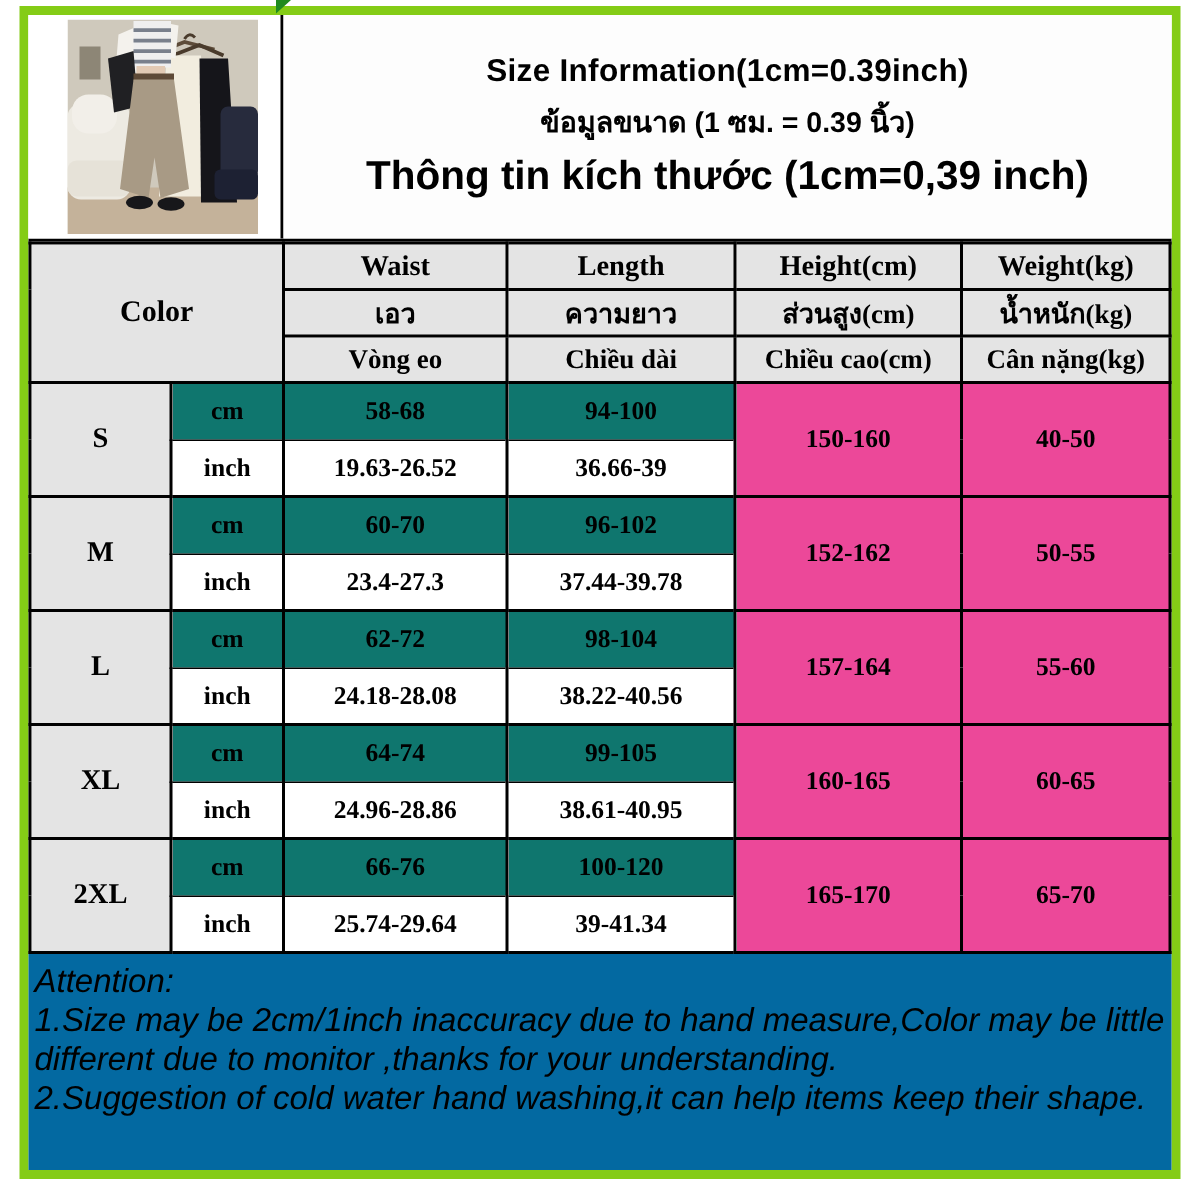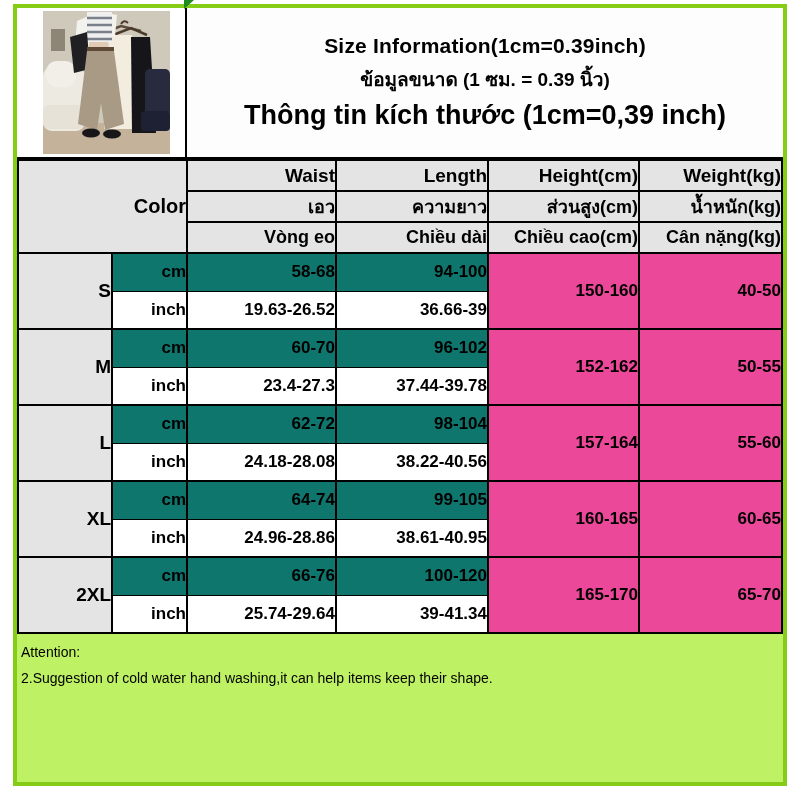--- a/index.html
+++ b/index.html
@@ -7,21 +7,21 @@
   body {
     font-family: "Liberation Sans", "DejaVu Sans", sans-serif;
     color: #000;
     position: relative;
     overflow: hidden;
   }
   .frame {
     position: absolute;
     left: 13px; top: 4px;
     width: 774px; height: 782px;
-    border: 4px solid #84cc16;
+    border: 6px solid #84cc16;
     display: flex;
     flex-direction: column;
     background: #fff;
   }
   .green-flag {
     position: absolute;
     left: 184px; top: 0;
     width: 0; height: 0;
     border-top: 9px solid #1f8b1f;
     border-right: 10px solid transparent;
@@ -61,45 +61,47 @@
   .title-vi { font-size: 27px; }
   
   table.size-table {
     width: 100%;
     border-collapse: collapse;
     table-layout: fixed;
     flex: none;
   }
   .size-table th, .size-table td {
     border: 2px solid #000;
-    text-align: right;
+    text-align: center;
     vertical-align: middle;
     font-weight: bold;
     padding: 0;
     overflow: hidden;
     white-space: nowrap;
+    font-family: Liberation Serif, serif;
   }
   .size-table thead tr { height: 31px; }
   .size-table tbody tr { height: 38px; }
   .size-table thead th { background: #e4e4e4; font-size: 18px; }
   .size-table thead th.h-en { font-size: 19px; }
   .size-table th.c-sizehead { background: #e4e4e4; font-size: 20px; }
   .size-table th.c-size { background: #e4e4e4; font-size: 19px; font-weight: bold; }
   .size-table td { font-size: 17px; }
   .size-table td.u-cm, .size-table td.v-cm { background: #0f766e; border-bottom-width: 1px; }
   .size-table td.u-inch, .size-table td.v-inch { background: #ffffff; border-top-width: 1px; }
   .size-table td.c-merge { background: #ec4899; }
   
   .attention {
     flex: 1;
     padding: 5px 4px 0 4px;
-    font-size: 14px;
+    font-size: 22px;
     line-height: 26px;
     font-weight: normal;
-    background: #bef264;
+    background: #0369a1;
+    font-style: italic;
   }
   .attention p { margin: 0; }
 </style>
 </head>
 <body>
 
 <div class="green-flag"></div>
 
 <div class="frame">
 
@@ -253,16 +255,17 @@
       <tr>
         <td class="u-inch">inch</td>
         <td class="v-inch">25.74-29.64</td>
         <td class="v-inch">39-41.34</td>
       </tr>
     </tbody>
   </table>
 
   <div class="attention">
     <p>Attention:</p>
+    <p>1.Size may be 2cm/1inch inaccuracy due to hand measure,Color may be little different due to monitor ,thanks for your understanding.</p>
     <p>2.Suggestion of cold water hand washing,it can help items keep their shape.</p>
   </div>
 
 </div>
 
 </body></html>

